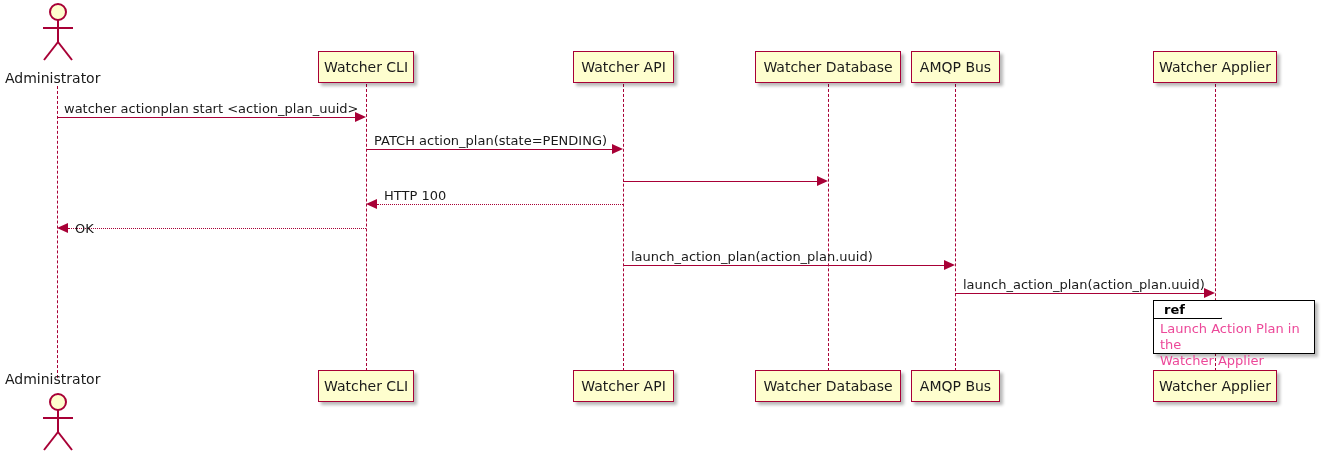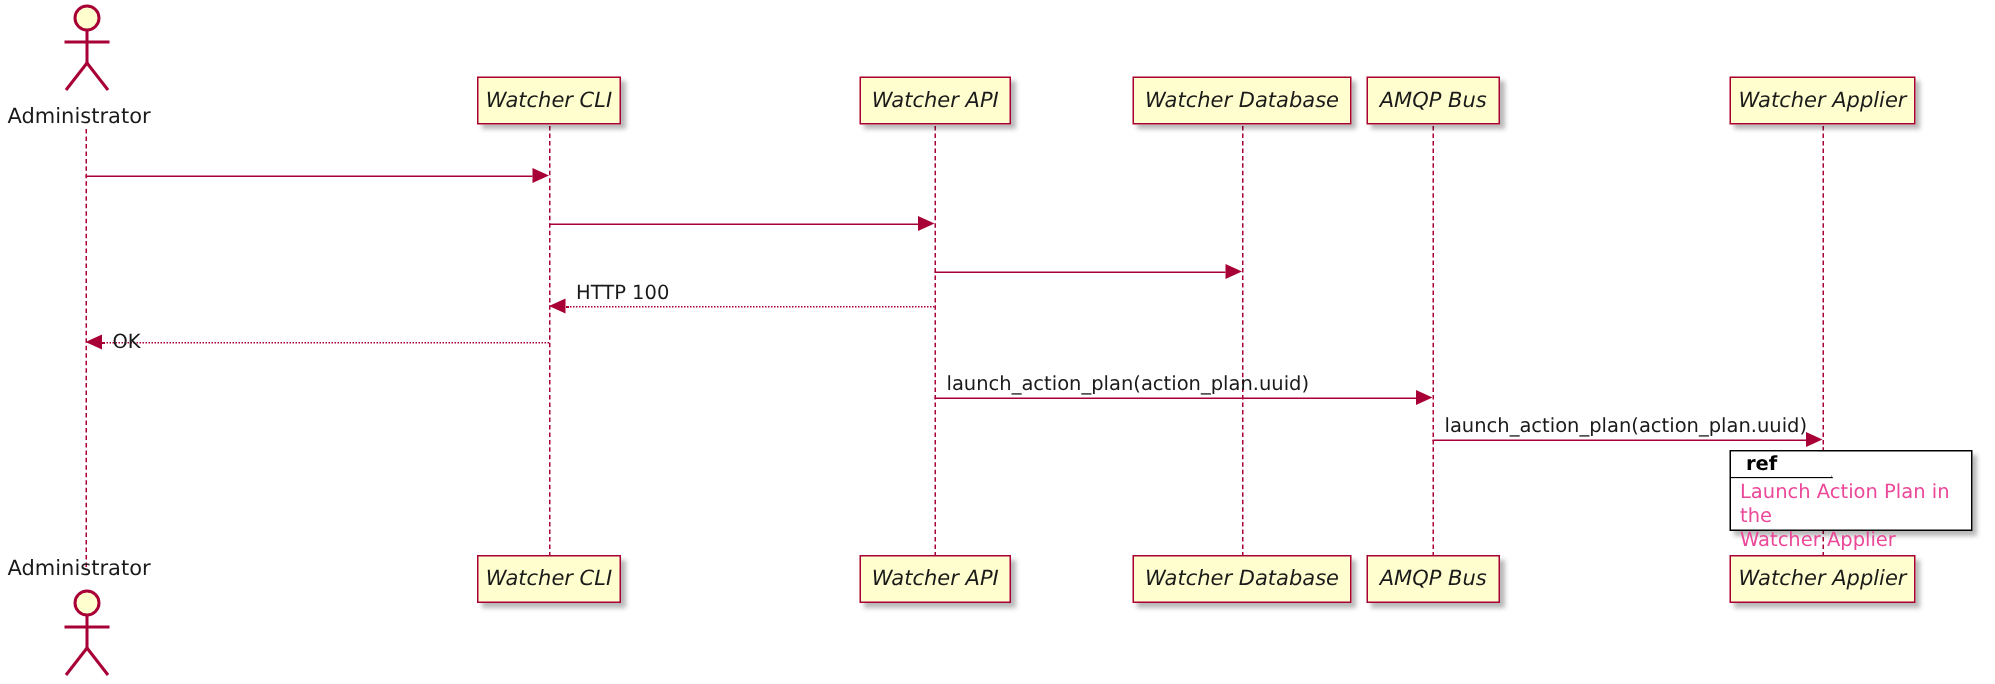--- a/index.html
+++ b/index.html
@@ -32,21 +32,20 @@
     display: flex;
     align-items: center;
     justify-content: center;
     z-index: 3;
   }
   .participant-label {
     font-size: 14px;
     color: #1a1a1a;
     white-space: nowrap;
     line-height: 1;
-    font-style: italic;
   }
   .actor {
     position: absolute;
     z-index: 3;
   }
   .actor-label {
     position: absolute;
     font-size: 14px;
     color: #1a1a1a;
     white-space: nowrap;
@@ -183,23 +182,25 @@
   </div>
   <div class="participant-box" style="left:911px; top:370px; width:89px; height:32px;">
     <span class="participant-label">AMQP Bus</span>
   </div>
   <div class="participant-box" style="left:1153px; top:370px; width:124px; height:32px;">
     <span class="participant-label">Watcher Applier</span>
   </div>
 
   <div class="msg-line" style="left:57px; top:117px; width:298px;"></div>
   <div class="arrowhead right" style="left:355px; top:112px;"></div>
+  <div class="msg-label" style="left:64px; top:101px;">watcher actionplan start &lt;action_plan_uuid&gt;</div>
 
   <div class="msg-line" style="left:366px; top:149px; width:246px;"></div>
   <div class="arrowhead right" style="left:612px; top:144px;"></div>
+  <div class="msg-label" style="left:374px; top:133px;">PATCH action_plan(state=PENDING)</div>
 
   <div class="msg-line" style="left:623px; top:181px; width:194px;"></div>
   <div class="arrowhead right" style="left:817px; top:176px;"></div>
 
   <div class="msg-line dotted" style="left:377px; top:204px; width:246px;"></div>
   <div class="arrowhead left" style="left:366px; top:199px;"></div>
   <div class="msg-label" style="left:384px; top:188px;">HTTP 100</div>
 
   <div class="msg-line dotted" style="left:68px; top:228px; width:298px;"></div>
   <div class="arrowhead left" style="left:57px; top:223px;"></div>

